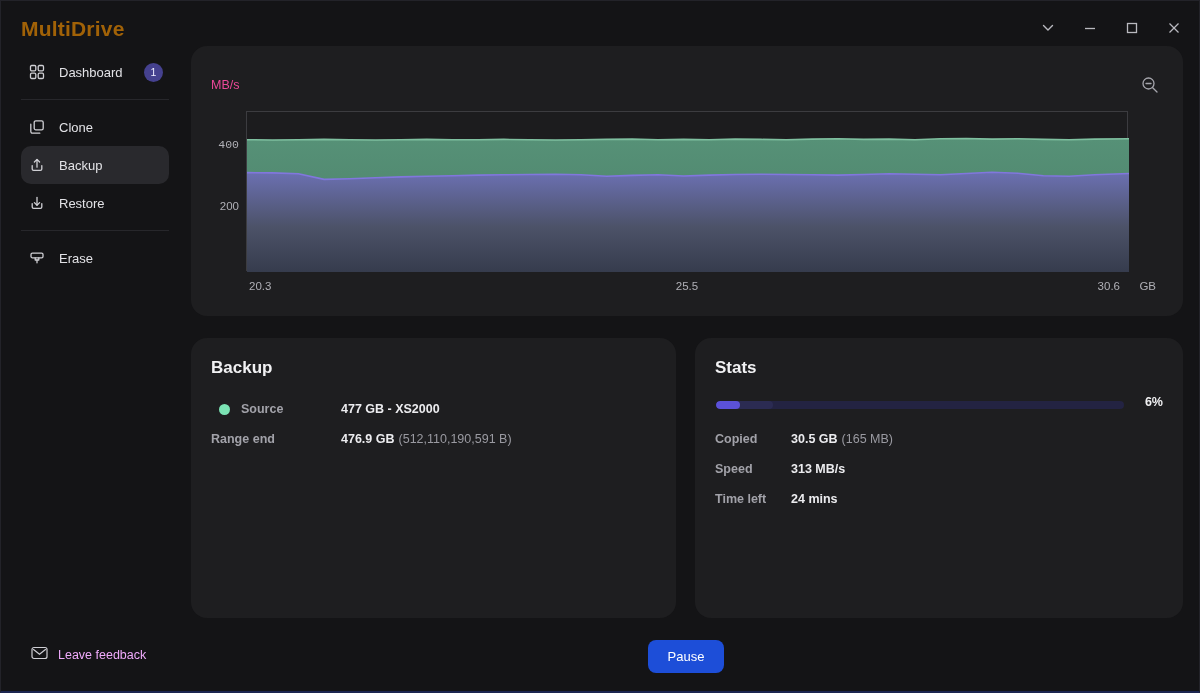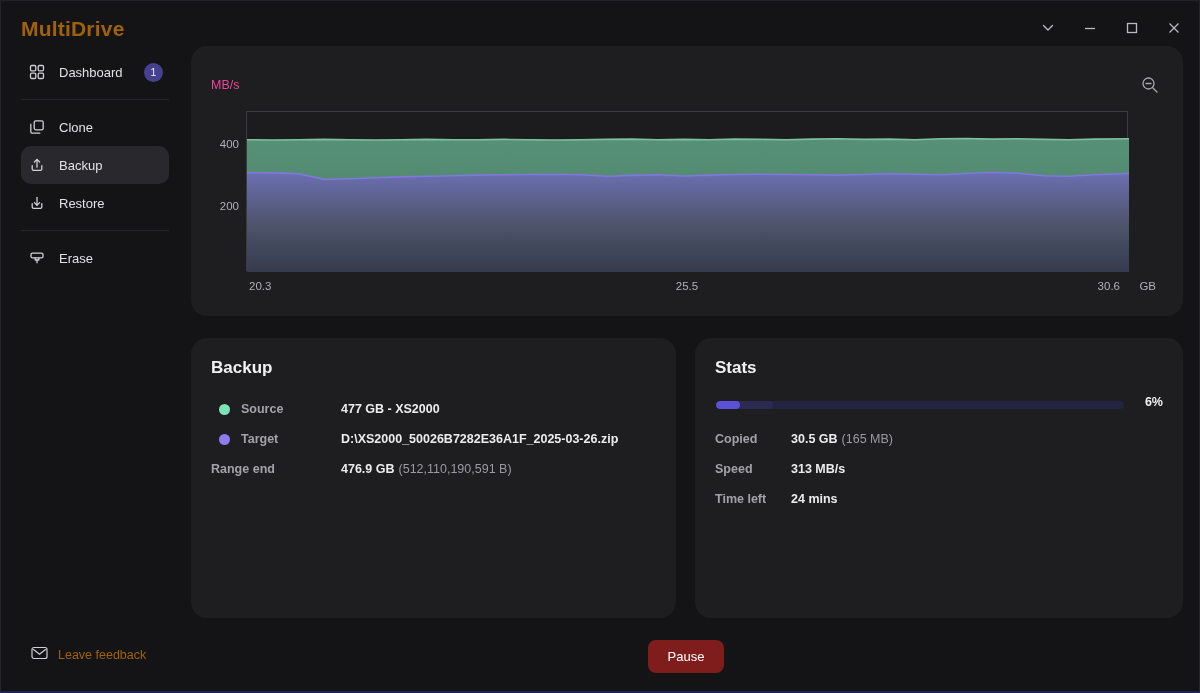--- a/index.html
+++ b/index.html
@@ -26,21 +26,21 @@
   .chart-panel { left:190px; top:45px; width:992px; height:270px; }
   .backup-card { left:190px; top:337px; width:485px; height:280px; }
   .stats-card  { left:694px; top:337px; width:488px; height:280px; }
 
   
   .y-unit { position:absolute; left:20px; top:32px; font-size:12.5px; color:#ec4899; }
   .zoom-out-btn { position:absolute; right:22px; top:28px; width:22px; height:22px; display:flex; align-items:center; justify-content:center; }
   .plot { position:absolute; left:55px; top:65px; width:882px; height:160px; background:#1c1c1e; border:1px solid #3c3c40; }
   .plot svg { display:block; width:882px; height:160px; }
   .ytick { position:absolute; width:34px; text-align:right; font-size:11.5px; color:#b0b0b6; }
-  .ytick.t400 { left:14px; top:92px; }
+  .ytick.t400 { left:14px; top:92px;font-family:Liberation Mono, monospace; }
   .ytick.t200 { left:14px; top:154px; }
   .xticks { position:absolute; left:55px; top:234px; width:882px; font-size:11.5px; color:#b0b0b6; }
   .xtick-left { position:absolute; left:3px; }
   .xtick-mid { position:absolute; left:0; width:100%; text-align:center; }
   .xtick-right { position:absolute; right:8px; }
   .x-unit { position:absolute; right:27px; top:234px; font-size:11.5px; color:#b0b0b6; }
 
   
   .card-title { position:absolute; left:20px; top:20px; font-size:17px; font-weight:700; color:#f1f1f3; }
   .rows { position:absolute; left:0; right:0; top:56px; }
@@ -53,23 +53,23 @@
   .row .rvalue .sub { font-weight:400; color:#9a9aa1; margin-left:4px; }
   .row .rvalue.plain { font-weight:600; }
 
   
   .progress-wrap { position:absolute; left:21px; top:63px; width:408px; height:8px; border-radius:4px; background:#232342; overflow:hidden; }
   .progress-buffer { position:absolute; left:0; top:0; bottom:0; background:#2b2b52; border-radius:4px; }
   .progress-fill { position:absolute; left:0; top:0; bottom:0; background:#5b51d8; border-radius:4px; }
   .progress-label { position:absolute; right:20px; top:57px; font-size:12.5px; font-weight:700; color:#f0f0f2; }
 
   
-  .feedback { position:absolute; left:30px; top:645px; display:flex; align-items:center; gap:10px; color:#a16207; font-size:12.5px; }
+  .feedback { position:absolute; left:30px; top:645px; display:flex; align-items:center; gap:10px; color:#f0abfc; font-size:12.5px; }
   .feedback svg { stroke:#cfcfd4; fill:none; stroke-width:1.2; }
-  .pause-btn { position:absolute; left:647px; top:639px; width:76px; height:33px; border:none; border-radius:8px; background:#7f1d1d; color:#fff; font-size:13px; font-family:"Liberation Sans", sans-serif; }
+  .pause-btn { position:absolute; left:647px; top:639px; width:76px; height:33px; border:none; border-radius:8px; background:#1d4ed8; color:#fff; font-size:13px; font-family:"Liberation Sans", sans-serif; }
 </style>
 </head>
 <body>
 
 <div class="window">
 
   <div class="app-title">MultiDrive</div>
   <div class="win-controls">
     <div class="win-btn">
       <svg width="12" height="8" viewBox="0 0 12 8" fill="none" stroke-width="1.4" stroke-linecap="round">
@@ -190,25 +190,20 @@
 
   <section class="panel backup-card">
     <div class="card-title">Backup</div>
     <div class="rows">
       <div class="row">
         <span class="dot" style="background-color: rgb(123, 227, 180);"></span>
         <span class="rlabel">Source</span>
         <span class="rvalue">477 GB - XS2000</span>
       </div>
       <div class="row">
-        <span class="dot" style="background-color: rgb(143, 122, 240);"></span>
-        <span class="rlabel">Target</span>
-        <span class="rvalue plain">D:\XS2000_50026B7282E36A1F_2025-03-26.zip</span>
-      </div>
-      <div class="row">
         <span class="rlabel">Range end</span>
         <span class="rvalue"><span>476.9 GB</span><span class="sub">(512,110,190,591 B)</span></span>
       </div>
     </div>
   </section>
 
   <section class="panel stats-card">
     <div class="card-title">Stats</div>
     <div class="progress-wrap">
       <div class="progress-buffer" id="progress-buffer" style="width: 14%;"></div>

